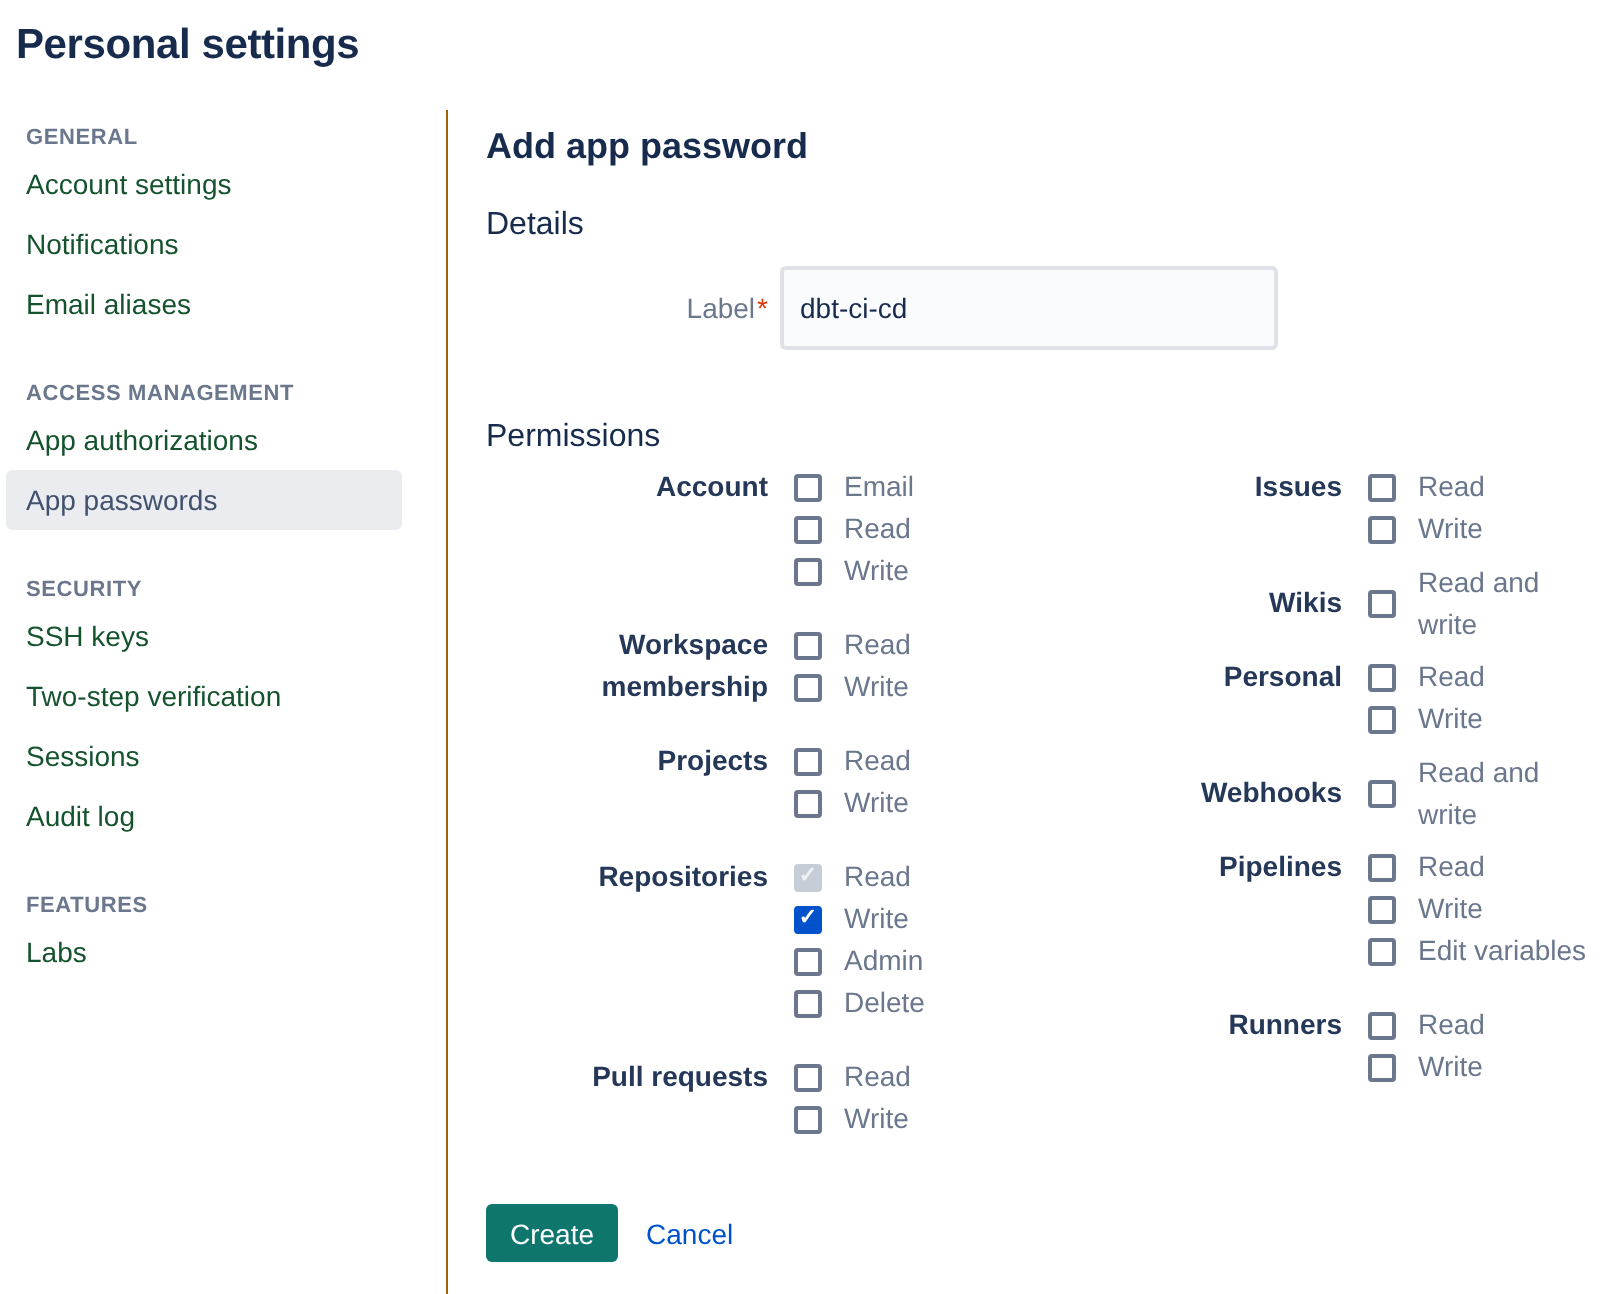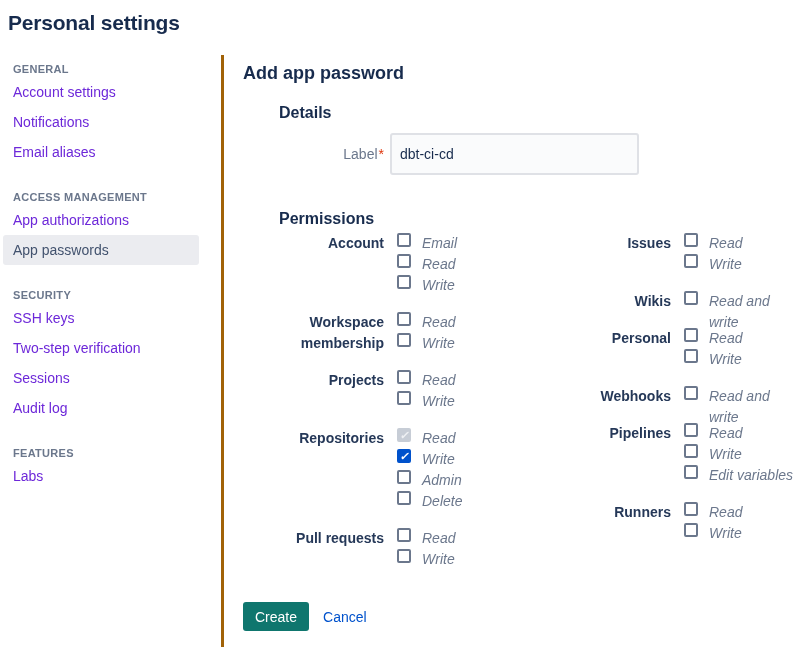--- a/index.html
+++ b/index.html
@@ -6,55 +6,55 @@
   html,body { width:808px; height:647px; background:#fff; overflow:hidden;
     font-family:"Liberation Sans", sans-serif; color:#172B4D; }
   .page { position:relative; width:808px; height:647px; }
 
   h1.page-title { font-size:21px; font-weight:700; color:#172B4D;
     margin:10px 0 20px 8px; line-height:25px; letter-spacing:-0.2px; }
 
   .content-row { display:flex; align-items:stretch; height:592px; }
 
   
-  .sidebar { width:224px; flex:0 0 224px; border-right:3px solid #a16207; padding-top:0; }
+  .sidebar { width:224px; flex:0 0 224px; border-right:1px solid #a16207; padding-top:0; }
   .sb-section-title { font-size:11px; font-weight:700; color:#6B778C;
     margin:24px 13px 2px 13px; letter-spacing:0.3px; }
   .sb-section:first-child .sb-section-title { margin-top:8px; }
-  .sb-item { display:block; font-size:14px; line-height:20px; color:#6d28d9;
+  .sb-item { display:block; font-size:14px; line-height:20px; color:#14532d;
     padding:5px 10px; margin:0 22px 0 3px; border-radius:3px; cursor:pointer;
     text-decoration:none; }
   .sb-item.selected { background:#EBECF0; color:#42526E; }
 
   
   .main { flex:1; padding:7px 8px 0 19px; position:relative; }
   h2.form-title { font-size:18px; font-weight:700; color:#172B4D;
     line-height:22px; margin-bottom:19px; }
-  h3.section-heading { font-size:16px; font-weight:700; color:#172B4D;
-    line-height:19px; margin-bottom:11px;margin-left:36px; }
+  h3.section-heading { font-size:16px; font-weight:400; color:#172B4D;
+    line-height:19px; margin-bottom:11px; }
 
   .section-details { margin-bottom:34px; }
   .field-row { display:flex; align-items:center; }
   .field-label { width:141px; text-align:right; margin-right:6px;
     font-size:14px; color:#6B778C; }
   .req { color:#DE350B; margin-left:1px; }
   .text-input { width:249px; height:42px; border:2px solid #DFE1E6; border-radius:3px;
     background:#FAFBFC; padding:0 8px; font-size:14px; color:#172B4D;
     font-family:"Liberation Sans", sans-serif; outline:none; }
 
   .section-permissions h3 { margin-bottom:5px; }
   .perm-columns { display:flex; align-items:flex-start; }
   .perm-col { display:flex; flex-direction:column; gap:16px; }
   .perm-col.left { width:287px; flex:0 0 287px; }
   .perm-col.right { flex:1; }
   .perm-group { display:flex; }
   .perm-group-label { width:141px; flex:0 0 141px; margin-right:13px;
     text-align:right; font-size:14px; font-weight:700; color:#253858; line-height:21px; }
   .perm-options { display:flex; flex-direction:column; }
-  .cb-row { display:flex; align-items:flex-start; height:21px; cursor:pointer;font-style:italic; }
+  .cb-row { display:flex; align-items:center; height:21px; cursor:pointer; }
   .cb { width:14px; height:14px; flex:0 0 14px; border:2px solid #6B778C; border-radius:2px;
     background:#fff; margin-right:11px; display:flex; align-items:center;
     justify-content:center; }
   .cb.checked { background:#0052CC; border-color:#0052CC; }
   .cb.checked::after { content:"\2713"; color:#fff; font-size:11px; font-weight:700;
     line-height:1; }
   .cb.checked-disabled { background:#C7CDD6; border-color:#C7CDD6; }
   .cb.checked-disabled::after { content:"\2713"; color:#EFF1F4; font-size:11px;
     font-weight:700; line-height:1; }
   .cb-label { font-size:14px; color:#6B778C; line-height:21px; }

